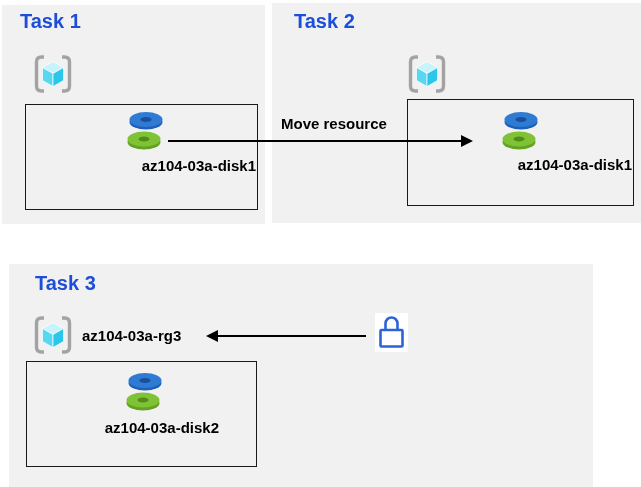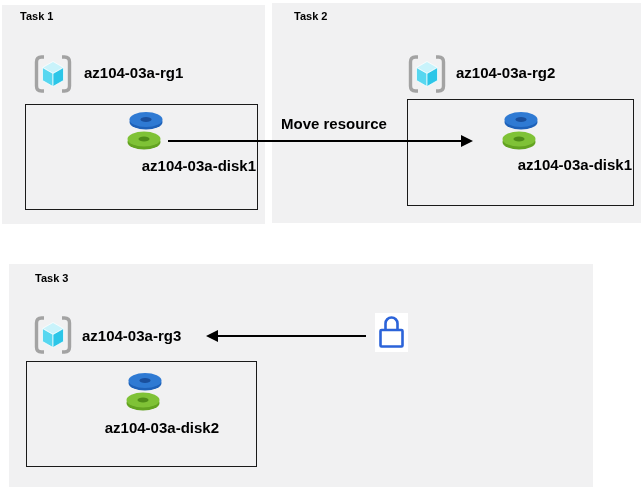--- a/index.html
+++ b/index.html
@@ -3,21 +3,21 @@
 <meta charset="utf-8">
 <style>
   html,body { margin:0; padding:0; background:#ffffff; }
   .stage {
     position:relative; width:641px; height:487px; overflow:hidden;
     background:#ffffff;
     font-family:"Liberation Sans", sans-serif;
     color:#000;
   }
   .panel { position:absolute; background:#f1f1f2; }
-  .task-title { position:absolute; font-size:11px; font-weight:700; color:#000000; }
+  .task-title { position:absolute; font-size:20px; font-weight:700; color:#1d4ed8; }
   .rg-icon { position:absolute; width:40px; height:40px; }
   .rg-label { position:absolute; font-size:15px; font-weight:700; white-space:nowrap; }
   .res-box { position:absolute; border:1.5px solid #1a1a1a; background:transparent; }
   .disk-icon { position:absolute; width:48px; height:42px; }
   .disk-label { position:absolute; font-size:15px; font-weight:700; text-align:right; white-space:nowrap; }
   .arrow-shaft { position:absolute; height:2px; background:#000; }
   .arrow-head-right { position:absolute; width:0; height:0;
     border-left:12px solid #000; border-top:6.5px solid transparent; border-bottom:6.5px solid transparent; }
   .arrow-head-left { position:absolute; width:0; height:0;
     border-right:12px solid #000; border-top:6.5px solid transparent; border-bottom:6.5px solid transparent; }
@@ -58,39 +58,37 @@
 <div class="stage">
 
   <div class="panel" style="left:2px; top:5px; width:263px; height:219px;"></div>
   <div class="task-title" style="left:20px; top:10px;">Task 1</div>
 
   <span class="rg-icon" style="left:33px; top:54px;">
     <svg width="40" height="40" viewBox="0 0 40 40">
         <use href="#rg-cube-icon"></use>
       </svg>
   </span>
-  <div class="rg-label" style="left:84px; top:64px;">az104-03a-rg1</div>
 
   <div class="res-box" style="left:25px; top:104px; width:231px; height:104px;"></div>
   <span class="disk-icon" style="left:121px; top:109px;">
     <svg width="48" height="42" viewBox="0 0 48 42">
         <use href="#managed-disk-icon"></use>
       </svg>
   </span>
   <div class="disk-label" style="left:25px; top:157px; width:231px;">az104-03a-disk1</div>
 
   <div class="panel" style="left:272px; top:3px; width:369px; height:220px;"></div>
   <div class="task-title" style="left:294px; top:10px;text-align:center;">Task 2</div>
 
   <span class="rg-icon" style="left:407px; top:54px;">
     <svg width="40" height="40" viewBox="0 0 40 40">
         <use href="#rg-cube-icon"></use>
       </svg>
   </span>
-  <div class="rg-label" style="left:456px; top:64px;">az104-03a-rg2</div>
 
   <div class="res-box" style="left:407px; top:99px; width:225px; height:105px;"></div>
   <span class="disk-icon" style="left:496px; top:109px;">
     <svg width="48" height="42" viewBox="0 0 48 42">
         <use href="#managed-disk-icon"></use>
       </svg>
   </span>
   <div class="disk-label" style="left:407px; top:156px; width:225px;">az104-03a-disk1</div>
 
   <div class="move-label" style="left:281px; top:115px;text-align:center;">Move resource</div>

